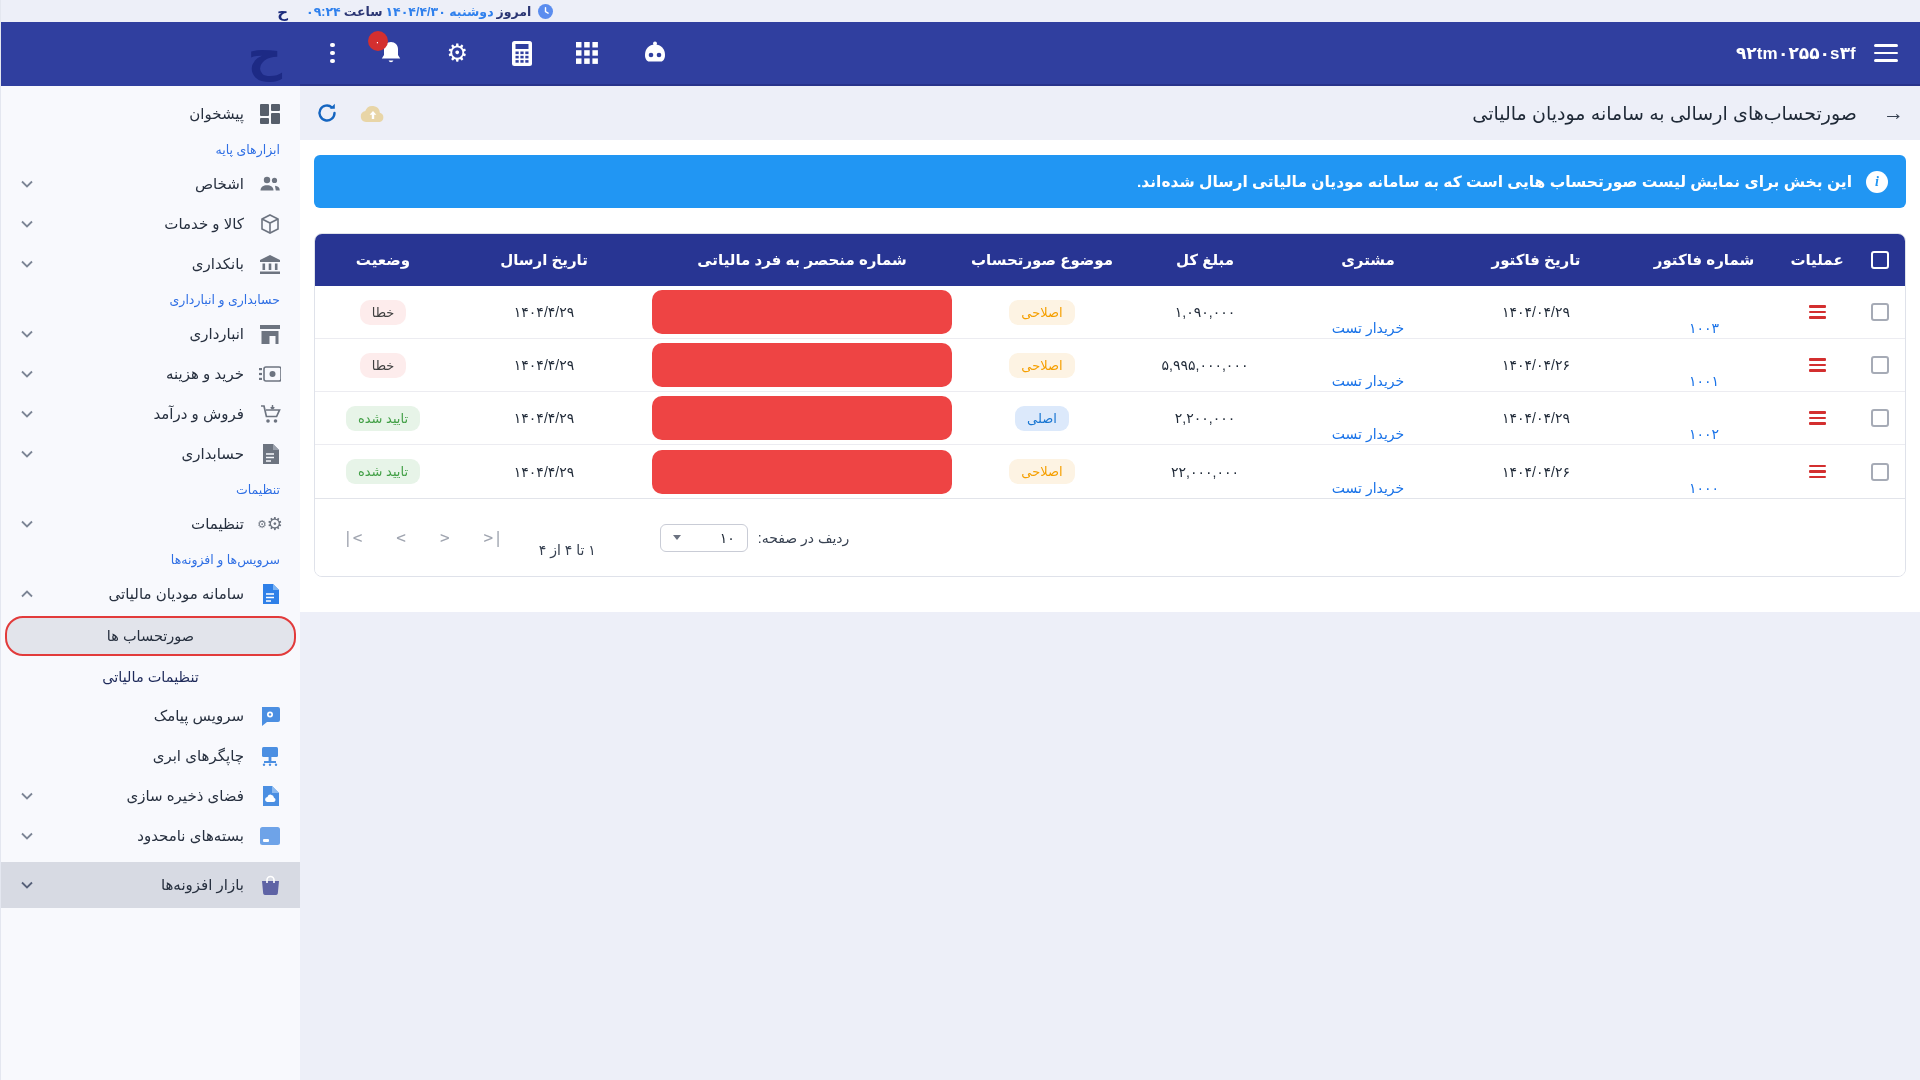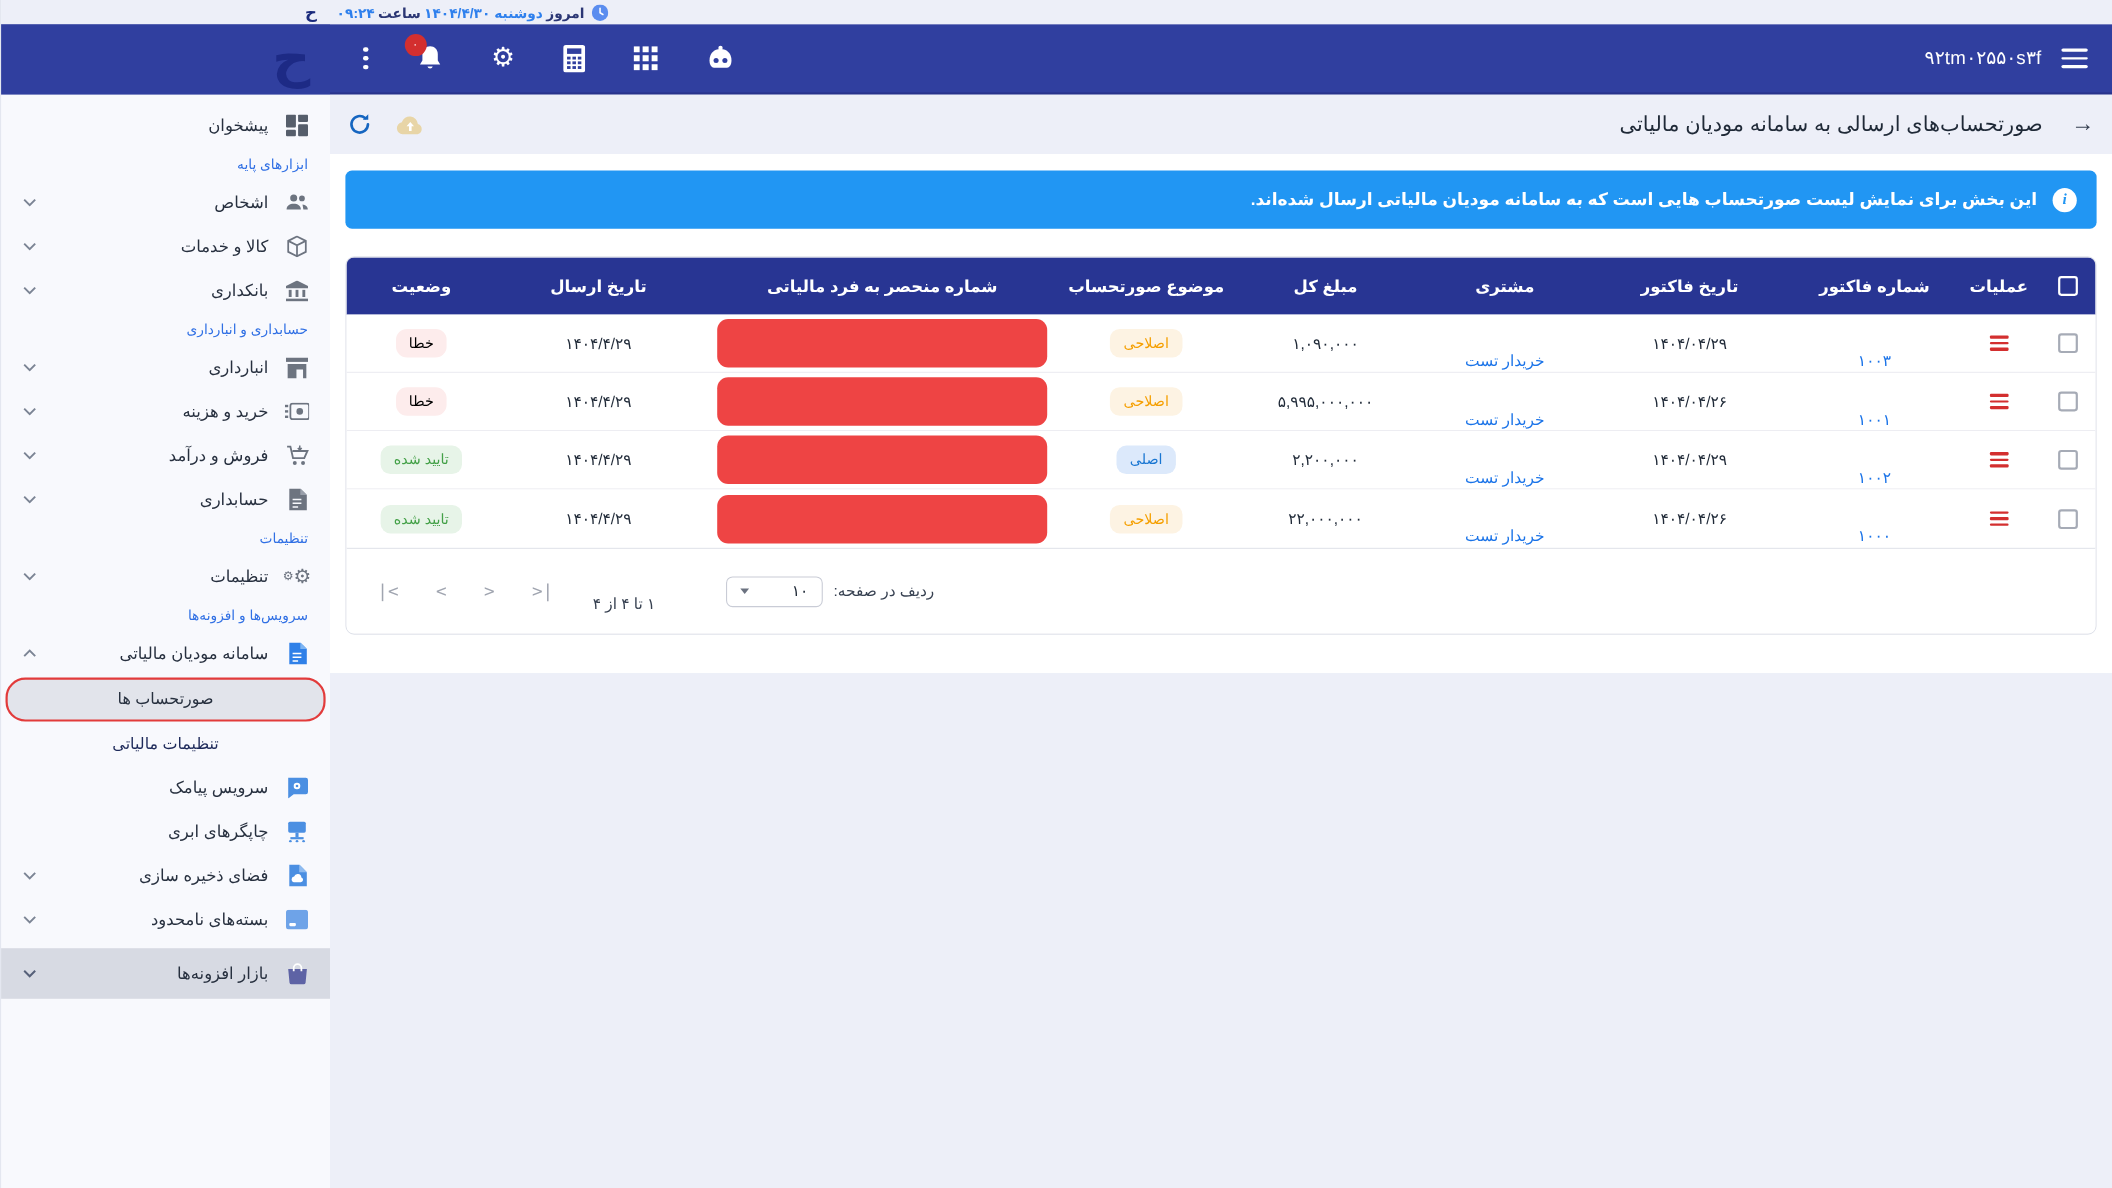--- a/index.html
+++ b/index.html
@@ -37,21 +37,21 @@
   .statusbar { height:22px; background:#edeff8; position:relative; }
   .dt-group { position:absolute; left:6px; top:0; height:22px; display:flex; align-items:center; gap:3px;
     font-size:12.5px; font-weight:bold; }
   .dt-navy { color:#2b3674; } .dt-blue { color:#2f80ed; }
 
   .appbar { height:64px; background:#303f9f; display:flex; align-items:center;
     justify-content:space-between; padding:0 22px; border-bottom:2px solid #28338b; }
   .ab-right { display:flex; align-items:center; gap:18px; }
   .hamburger { width:24px; display:flex; flex-direction:column; gap:5px; cursor:pointer; }
   .hamburger span { height:2.5px; background:#fff; border-radius:2px; }
-  .app-id { color:#fff; font-size:17px; font-weight:normal; letter-spacing:.3px; }
+  .app-id { color:#fff; font-size:17px; font-weight:bold; letter-spacing:.3px; }
   .ab-icons { display:flex; direction:ltr; align-items:center; gap:44px; padding-left:8px; }
   .ab-ic { color:#fff; display:flex; align-items:center; justify-content:center; cursor:pointer; position:relative; }
   .kebab { display:flex; flex-direction:column; gap:3.5px; }
   .kebab i { width:4.5px; height:4.5px; background:#fff; border-radius:50%; }
   .gear-glyph { font-size:24px; line-height:1; }
   .badge { position:absolute; top:-9px; left:-11px; width:20px; height:20px; background:#d32f2f;
     border-radius:50%; color:#fff; font-size:10px; display:flex; align-items:center; justify-content:center; }
 
   .toolbar { height:54px; background:#edeff8; display:flex; align-items:center;
     justify-content:space-between; padding:0 16px; }
@@ -79,21 +79,21 @@
   .tcell { display:flex; justify-content:center; align-items:center; text-align:center; }
   .trow { height:53px; border-bottom:1px solid #ececf1; font-size:14px; color:#1f2937; background:#fff; }
   .cb { width:18px; height:18px; border:2px solid #a6abb6; border-radius:3px; background:transparent; cursor:pointer; }
   .cb.head { border-color:#ffffff; }
   .ops-ic { display:flex; flex-direction:column; gap:3px; cursor:pointer; }
   .ops-ic span { width:17px; height:2.6px; background:#d32f2f; border-radius:1px; }
   .link { color:#1a73e8; cursor:pointer;margin-top:32px; }
   .pill { padding:5px 12px; border-radius:9px; font-size:13px; }
   .pill.amend { background:#fdf3e3; color:#f59f00; }
   .pill.orig  { background:#dce9fb; color:#1976d2; }
-  .pill.error { background:#fdecec; color:#000000;border-radius:10px; }
+  .pill.error { background:#fdecec; color:#404040;border-radius:10px; }
   .pill.ok    { background:#e7f4e8; color:#43a047; }
   .redacted { width:300px; height:44px; background:#ee4444; border-radius:10px; }
 
   .pager { height:78px; border-top:1px solid #e2e4ea; display:flex; align-items:center;
     justify-content:flex-end; padding-left:28px; gap:0; background:#fff; }
   .pg-label { font-size:14px; color:#374151; margin-left:10px; }
   .pg-select { width:88px; height:28px; border:1px solid #c9ccd6; border-radius:6px;
     display:flex; align-items:center; justify-content:space-between; padding:0 12px;
     margin-left:64px; cursor:pointer;gap:29px; }
   .pg-select .val { font-size:14px; color:#1f2937; }

